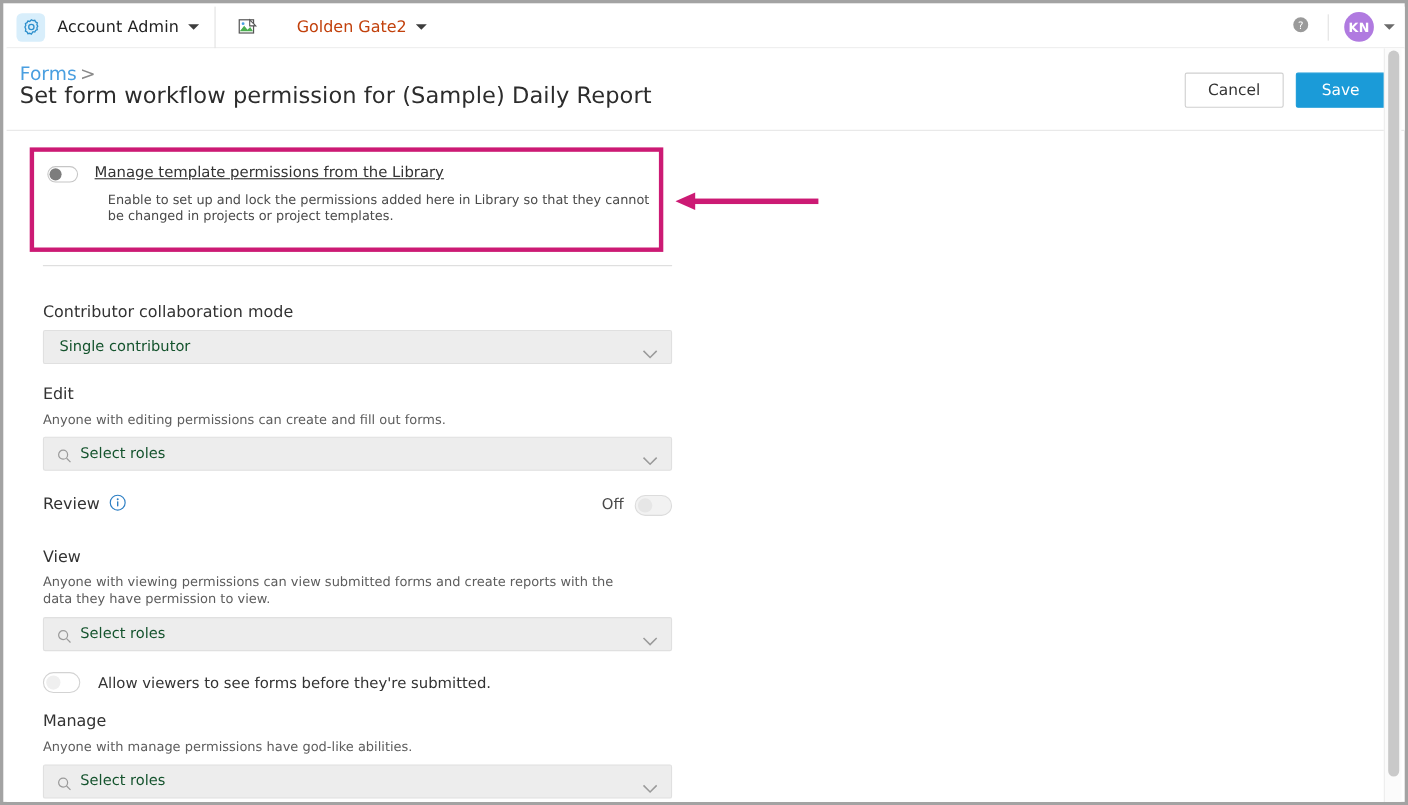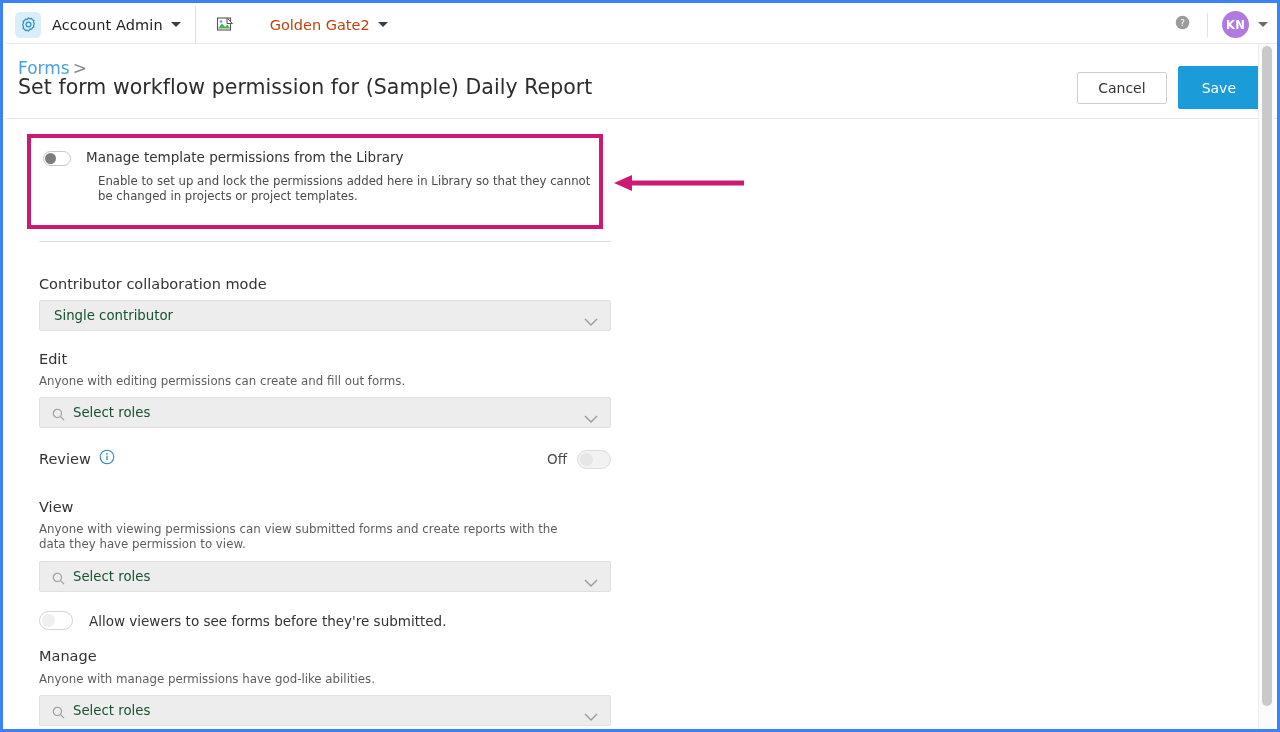--- a/index.html
+++ b/index.html
@@ -6,21 +6,21 @@
   html, body {
     margin: 0; padding: 0;
     background: #ffffff;
     font-family: "DejaVu Sans", "Liberation Sans", sans-serif;
   }
   #screen {
     position: relative;
     width: 1280px;
     height: 732px;
     background: #ffffff;
-    border: 3px solid #3b82f6;
+    border: 3px solid #a3a3a3;
     overflow: hidden;
   }
 
   
   .topbar {
     position: absolute;
     left: 3px; top: 3px;
     width: 1274px; height: 38px;
     background: #ffffff;
     border-bottom: 1px solid #e8e8e8;
@@ -135,21 +135,21 @@
     background: #ffffff;
     border: 1px solid #cfcfcf;
     border-radius: 2px;
     font-size: 14px;
     color: #333333;
     font-family: inherit;
     cursor: pointer;
     line-height: 30px;
   }
   .btn-save {
-    height: 43px;
+    height: 32px;
     margin-left: 11px;
     padding: 0 23px;
     background: #1b9bd8;
     border: 1px solid #1b9bd8;
     border-radius: 2px;
     font-size: 14px;
     color: #ffffff;
     font-family: inherit;
     cursor: pointer;
     line-height: 30px;
@@ -196,20 +196,21 @@
     left: 1px; top: 1px;
     width: 11px; height: 11px;
     border-radius: 50%;
     background: #7d7d7d;
   }
   .toggle-label {
     margin-left: 15px;
     font-size: 13.5px;
     color: #333333;
     line-height: 17px;
+    text-decoration: underline;
   }
   .hl-desc {
     margin: 8px 0 0 55px;
     font-size: 11.7px;
     color: #4a4a4a;
     line-height: 15px;
     width: 505px;
   }
 
   .arrow-wrap {

